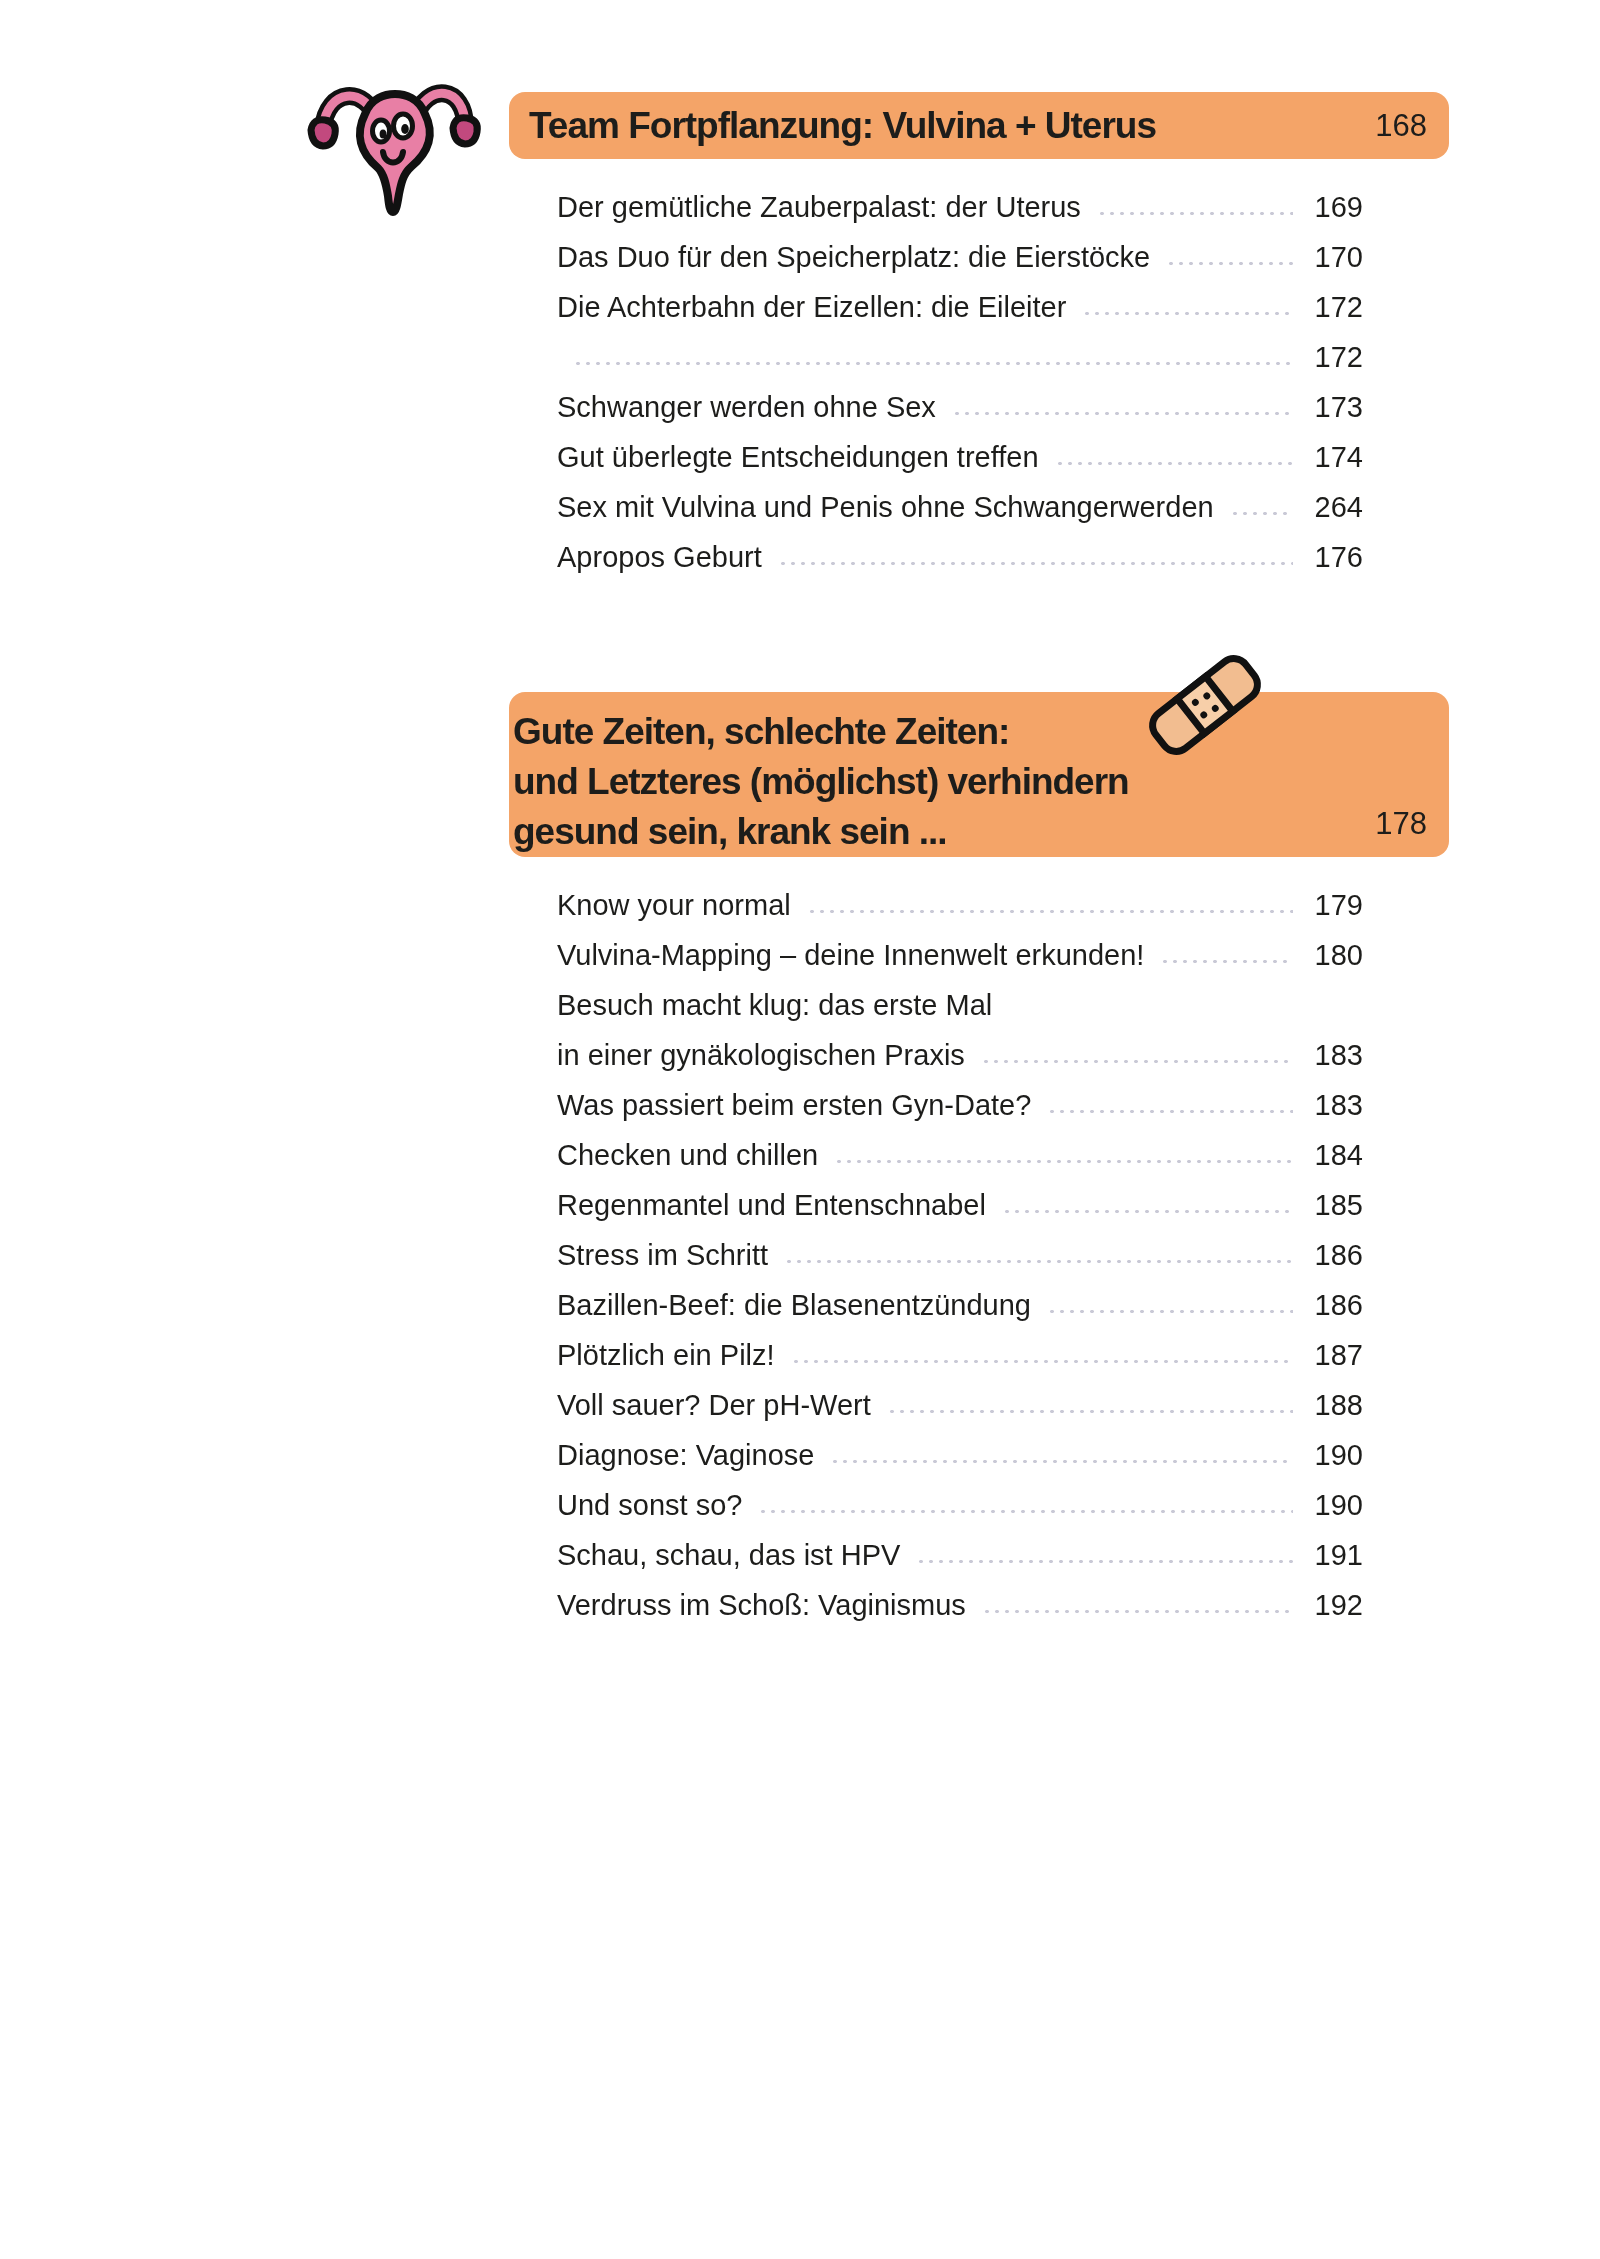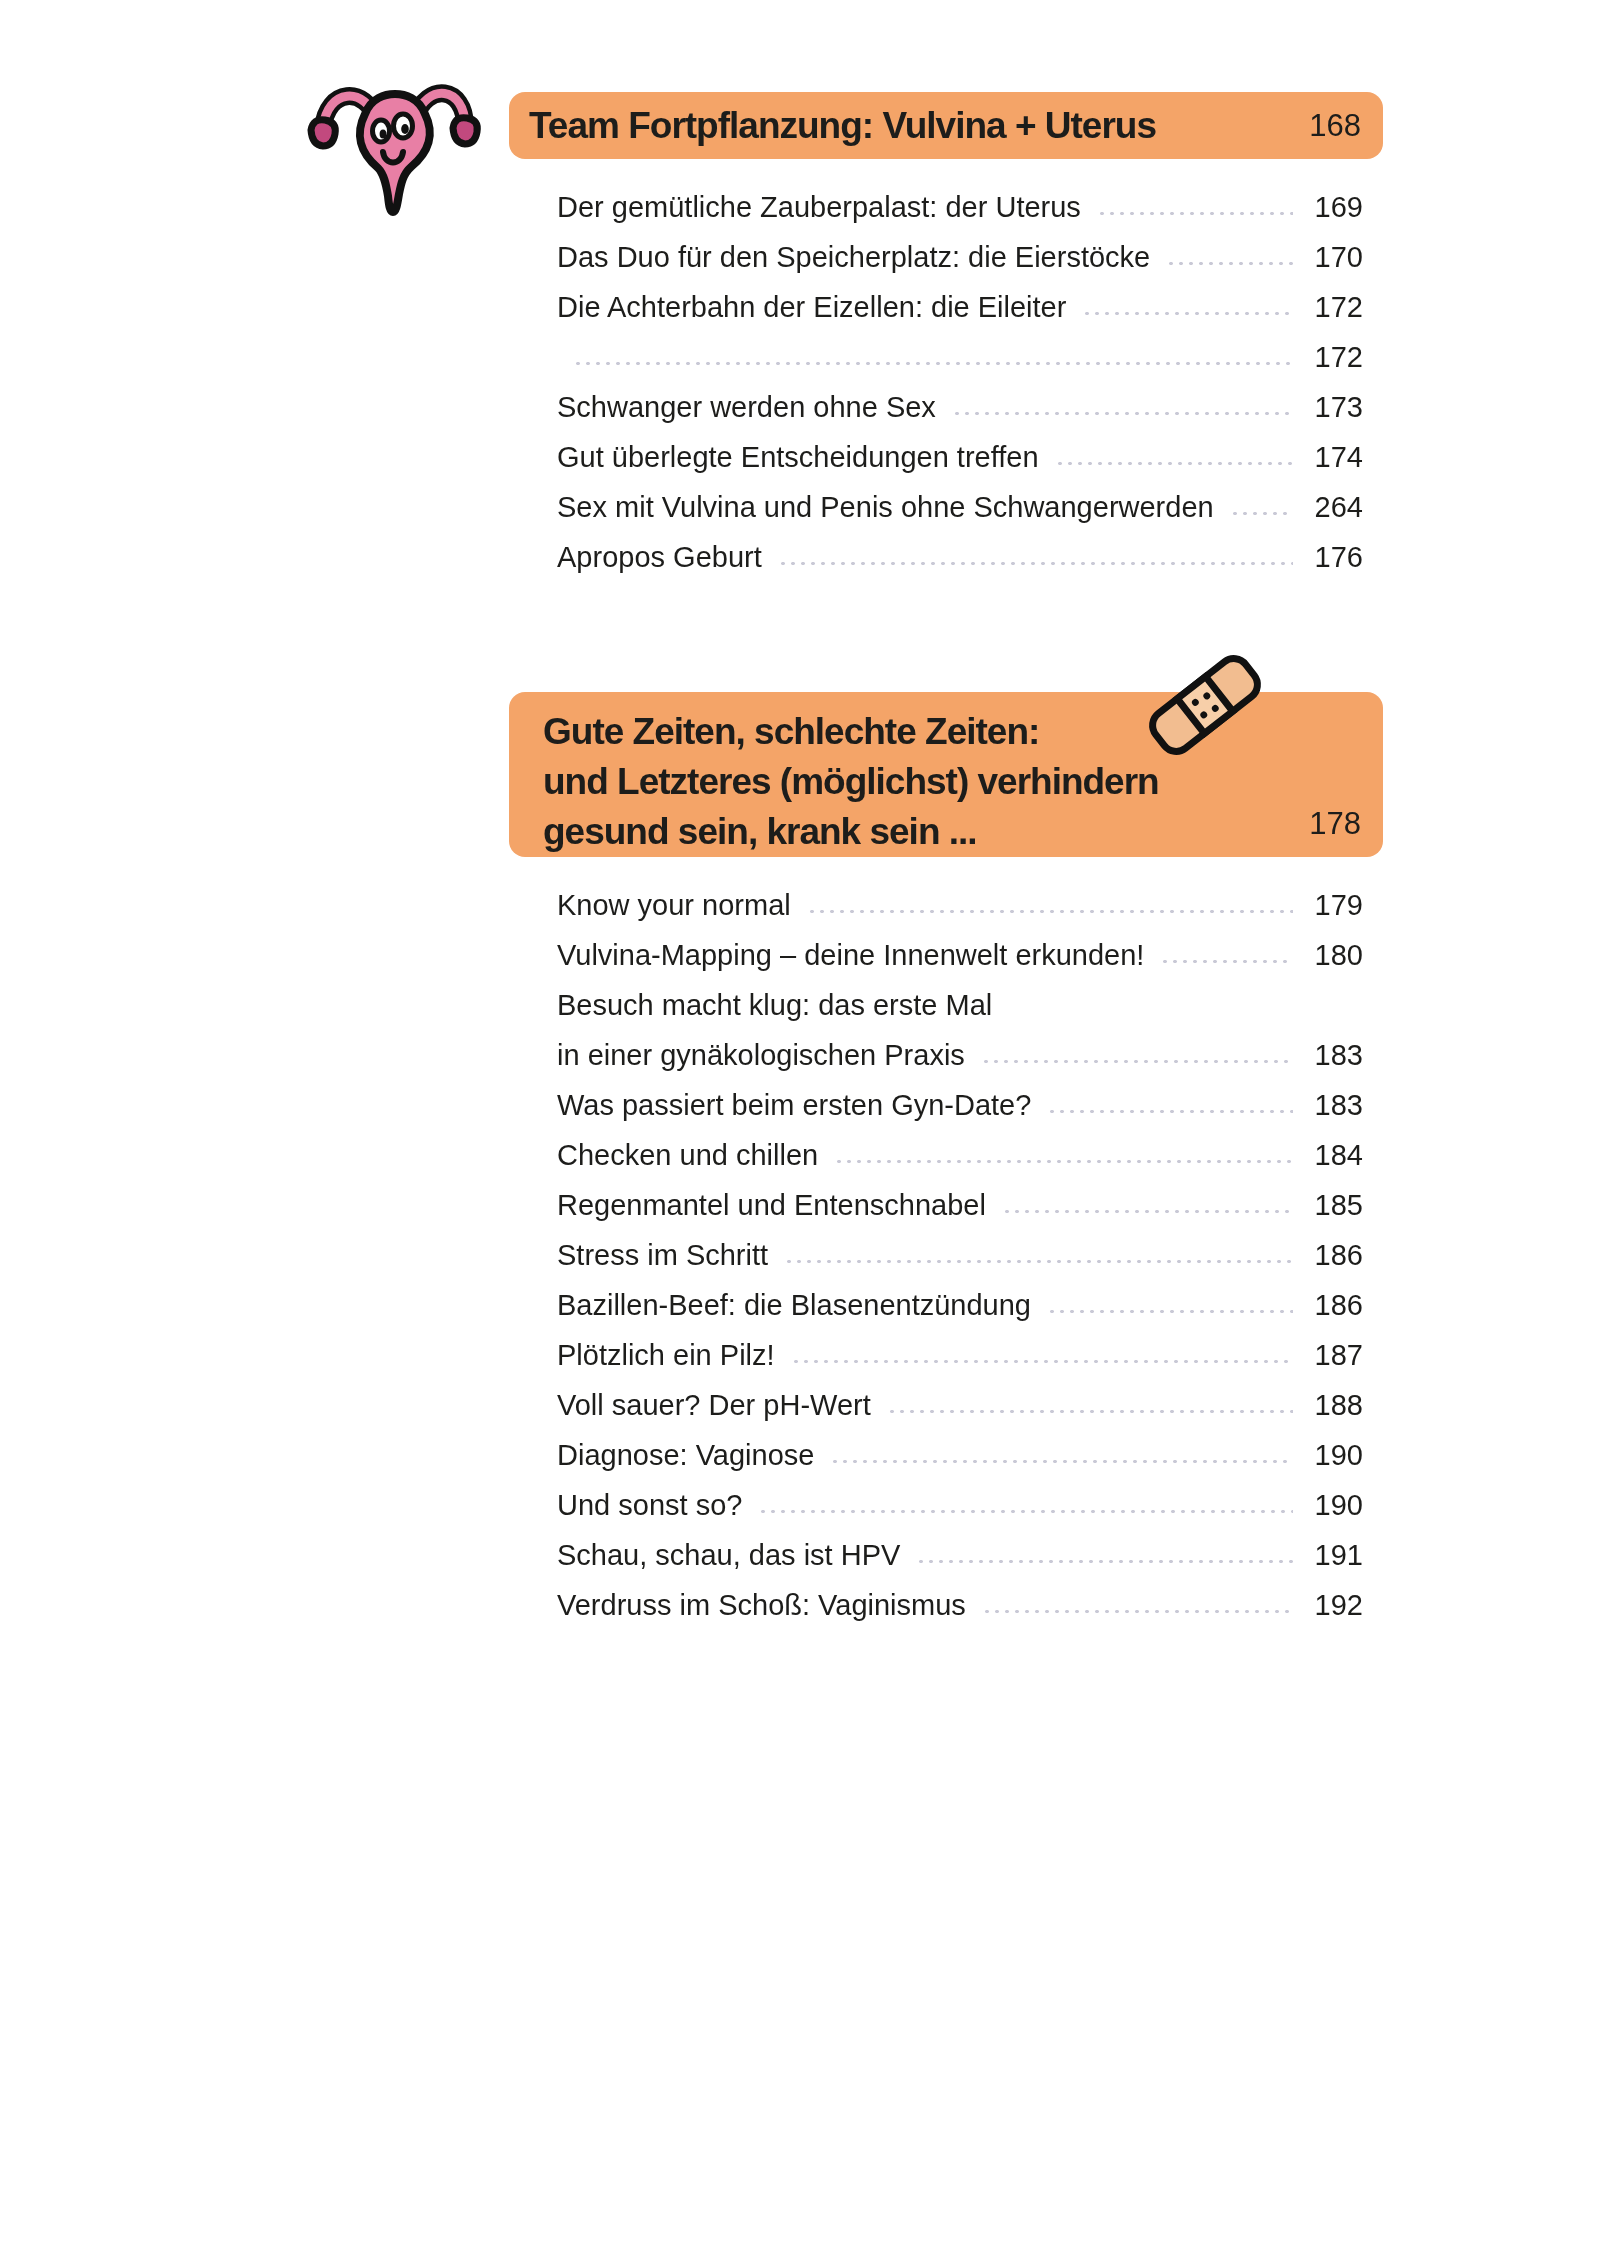--- a/index.html
+++ b/index.html
@@ -9,21 +9,21 @@
     position:relative;
     font-family:"Liberation Sans", sans-serif;
     color:#1d1d1b;
     overflow:hidden;
   }
 
   
   .chapter-bar {
     position:absolute;
     left:509px;
-    width:874px;
+    width:940px;
     background:#f4a468;
     border-radius:16px;
     box-sizing:border-box;
   }
   #chapter-bar-1 {
     top:92px; height:67px;
     display:flex; align-items:center;
     padding:0 22px 0 20px;
   }
   .chapter-title {
@@ -32,21 +32,21 @@
     letter-spacing:-1px;
     white-space:nowrap;
     flex:1;
   }
   .chapter-pagenum {
     font-size:31px;
     font-weight:400;
   }
   #chapter-bar-2 {
     top:692px; height:165px;
-    padding:15px 22px 0 34px;
+    padding:15px 22px 0 4px;
   }
   #chapter-bar-2 .title-line {
     display:block;
     font-weight:bold;
     font-size:37px;
     letter-spacing:-1px;
     line-height:50px;
     white-space:nowrap;
   }
   #chapter-bar-2 .chapter-pagenum {

